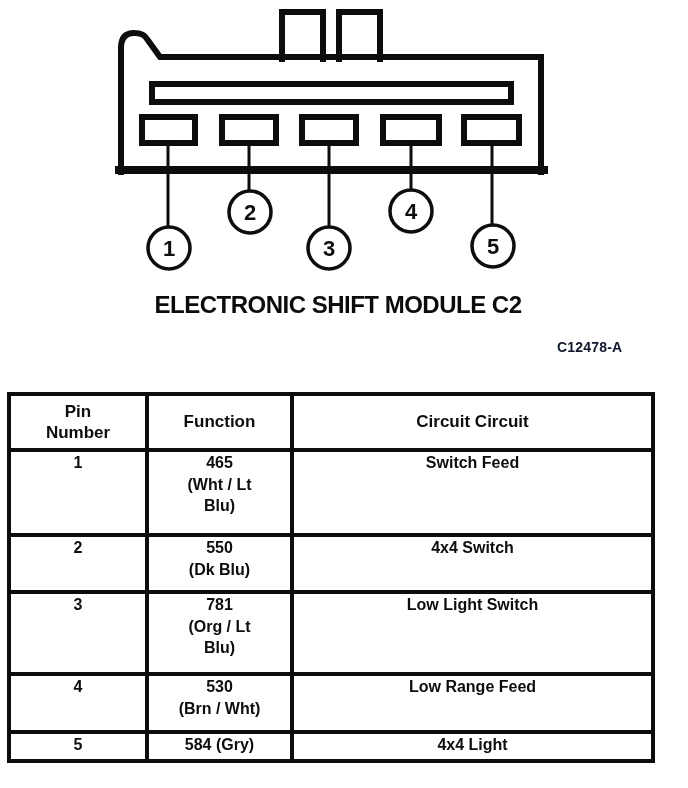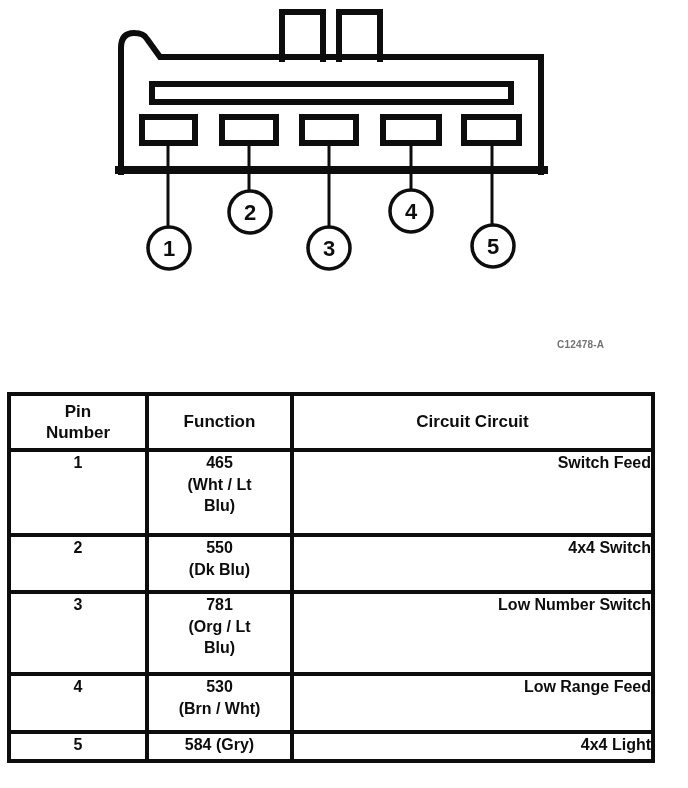--- a/index.html
+++ b/index.html
@@ -13,22 +13,22 @@
   }
   #connector-svg{position:absolute;top:0;left:0;}
   .diagram-title{
     position:absolute;top:291px;left:0;width:676px;
     text-align:center;
     font-size:24px;font-weight:bold;letter-spacing:-0.5px;
     color:#0b0b0b;
   }
   .figure-code{
     position:absolute;top:339px;left:557px;
-    font-size:10px;font-weight:bold;letter-spacing:0.2px;
-    color:#737373;
+    font-size:14px;font-weight:bold;letter-spacing:0.2px;
+    color:#0f172a;
   }
   table.pin-table{
     position:absolute;top:392px;left:7px;
     width:644px;
     border-collapse:collapse;
     table-layout:fixed;
     border:1px solid #0c4a6e;
   }
   table.pin-table th, table.pin-table td{
     border:4px solid #0d0d0d;
@@ -43,21 +43,21 @@
     white-space:pre-line;line-height:1.25;
     height:52px;
   }
   td{
     font-size:16px;font-weight:bold;
     vertical-align:top;
     padding-top:7px;
     white-space:pre-line;line-height:1.35;
   }
   td.num, td.circ{text-align:center;}
-  td.func{text-align:right;padding-left:12px;}
+  td.func{text-align:center;padding-left:12px;}
   tr.r1 td{height:81px;}
   tr.r2 td{height:53px;}
   tr.r3 td{height:78px;}
   tr.r4 td{height:54px;}
   tr.r5 td{height:25px;}
 </style>
 </head>
 <body>
 
 <div id="page">
@@ -98,20 +98,21 @@
       <g fill="#0d0d0d" stroke="none" font-family="Liberation Sans, sans-serif" font-size="22" font-weight="bold" text-anchor="middle">
         <text x="169" y="256">1</text>
         <text x="250" y="220">2</text>
         <text x="329" y="256">3</text>
         <text x="411" y="219">4</text>
         <text x="493" y="254">5</text>
       </g>
     </g>
   </svg>
 
+  <div class="diagram-title">ELECTRONIC SHIFT MODULE C2</div>
 
   <div class="figure-code">C12478-A</div>
 
   <table class="pin-table">
     <colgroup>
         <col class="c1">
         <col class="c2">
         <col class="c3">
       </colgroup>
     <thead>
@@ -134,21 +135,21 @@
         <td class="num">2</td>
         <td class="circ">550
 (Dk Blu)</td>
         <td class="func">4x4 Switch</td>
       </tr>
       <tr class="r3">
         <td class="num">3</td>
         <td class="circ">781
 (Org / Lt
 Blu)</td>
-        <td class="func">Low Number Switch</td>
+        <td class="func">Low Light Switch</td>
       </tr>
       <tr class="r4">
         <td class="num">4</td>
         <td class="circ">530
 (Brn / Wht)</td>
         <td class="func">Low Range Feed</td>
       </tr>
       <tr class="r5">
         <td class="num">5</td>
         <td class="circ">584 (Gry)</td>

